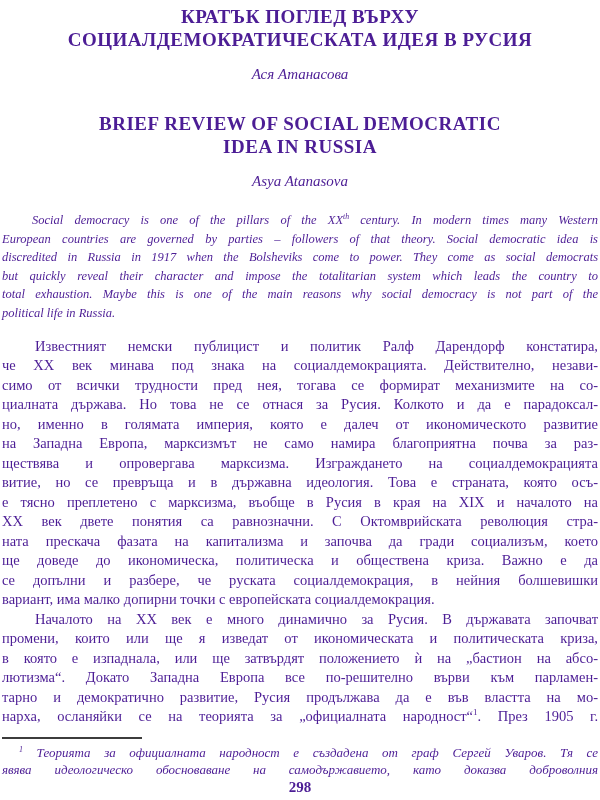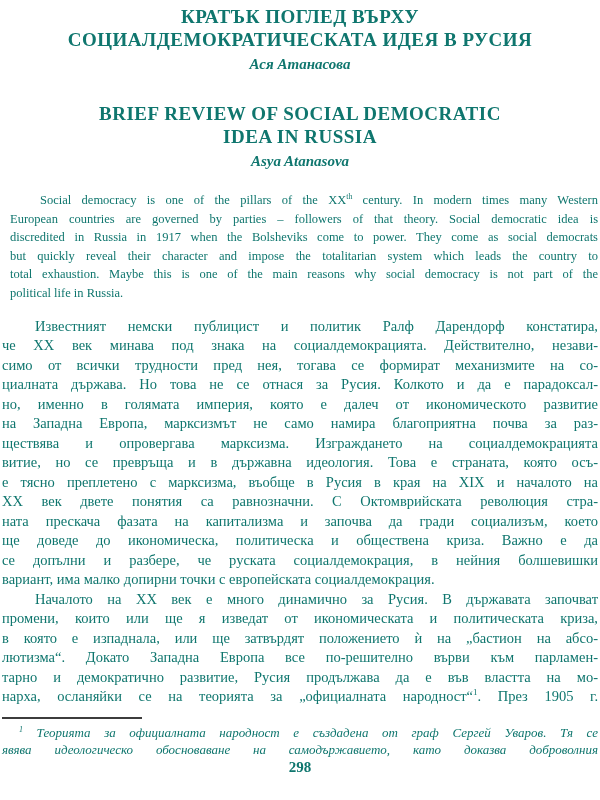--- a/index.html
+++ b/index.html
@@ -4,38 +4,38 @@
 <style>
   html,body{margin:0;padding:0;background:#e8e8e8;}
   .page{
     width:600px;height:800px;box-sizing:border-box;
     margin:0 auto;background:#ffffff;color:#1d1d1d;
     font-family:"Liberation Serif","DejaVu Serif",serif;
     padding:5px 2px 0 2px;overflow:hidden;position:relative;
   }
   .title{font-size:19px;font-weight:bold;text-align:center;line-height:23px;letter-spacing:.5px;}
   .author{font-size:15px;font-style:italic;text-align:center;line-height:18px;}
-  .mt14{margin-top:4px;font-weight:bold;}
+  .mt14{margin-top:14px;}
   .mt29{margin-top:29px;}
-  .abstract{margin-top:21px;font-size:12.5px;line-height:18.6px;margin-left:8px;}
+  .abstract{margin-top:21px;font-size:12.5px;font-style:italic;line-height:18.6px;}
   .abstract .jline.indent{text-indent:30px;}
   .bodytext{margin-top:14px;font-size:14.5px;line-height:19.5px;}
   .bodytext .jline.indent{text-indent:33px;}
   .jline{text-align:justify;text-align-last:justify;}
   .jline.endline{text-align-last:left;}
   sup{font-size:.62em;line-height:0;vertical-align:super;}
   .footnote-rule{width:140px;height:2px;background:#3c3c3c;margin-top:10px;}
   .footnote{margin-top:5px;font-size:13px;line-height:17px;font-style:italic;}
   .footnote .jline.indent{text-indent:17px;}
   .pagenum{text-align:center;font-size:15px;line-height:17px;margin-top:1px;font-weight:bold;}
 </style>
 </head>
 <body>
 
-<div class="page" style="color: #0f766e; background: rgb(255, 255, 255);">
+<div class="page" style="color: #4c1d95; background: rgb(255, 255, 255);">
 
   <div class="title">
     <div>КРАТЪК ПОГЛЕД ВЪРХУ</div>
     <div>СОЦИАЛДЕМОКРАТИЧЕСКАТА ИДЕЯ В РУСИЯ</div>
   </div>
 
   <div class="author mt14">Ася Атанасова</div>
 
   <div class="title mt29">
     <div>BRIEF REVIEW OF SOCIAL DEMOCRATIC</div>

